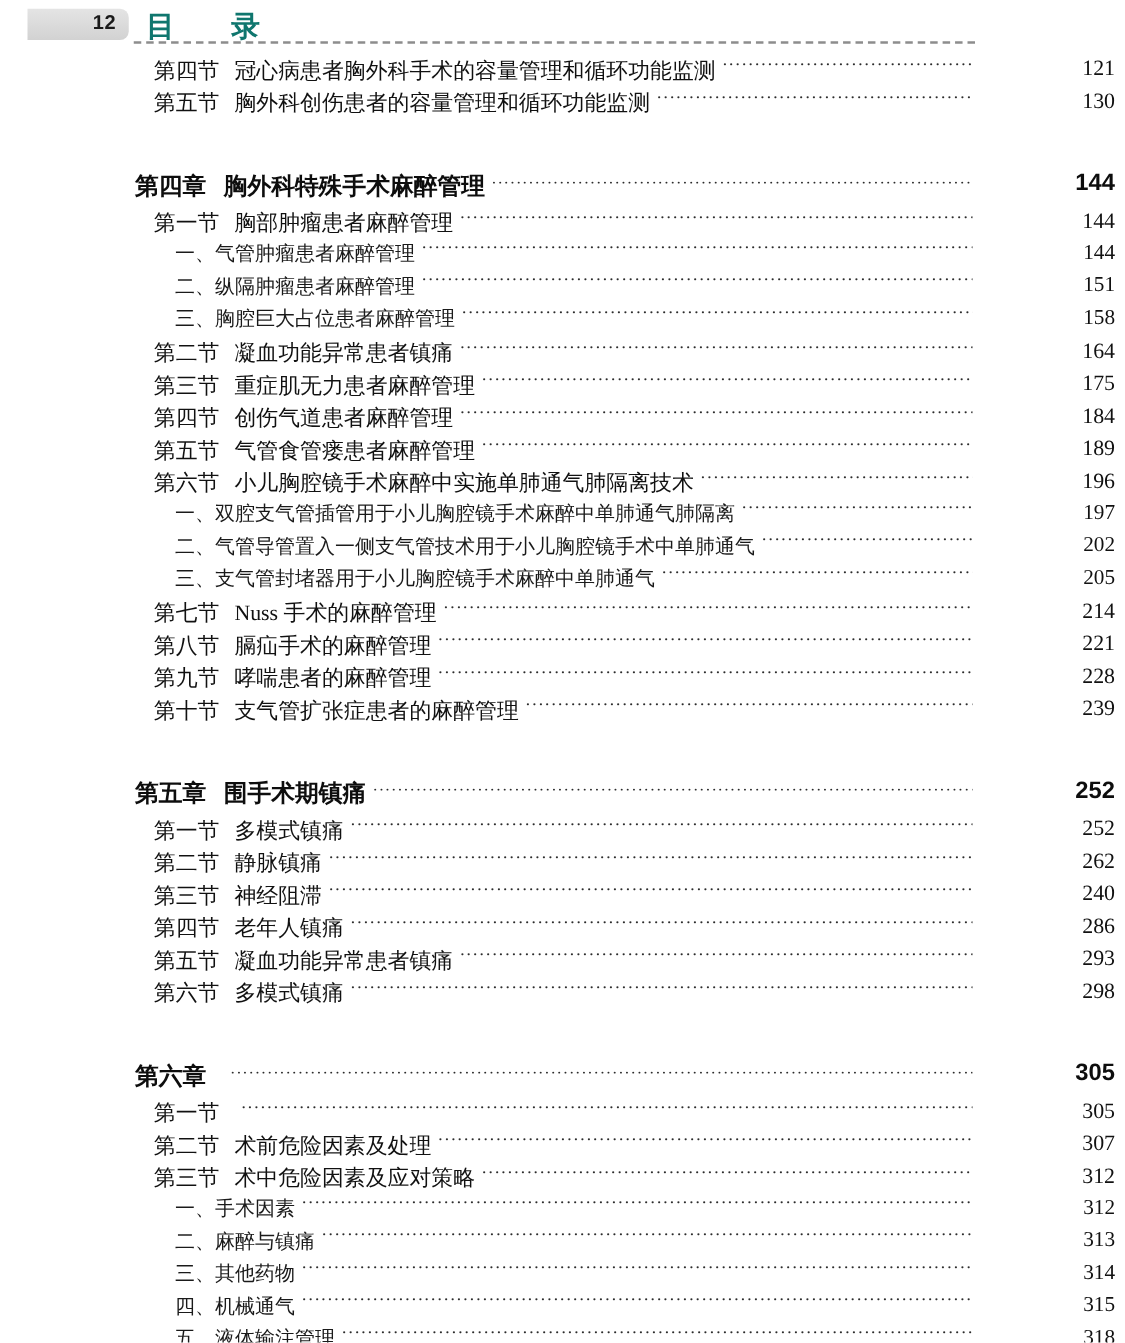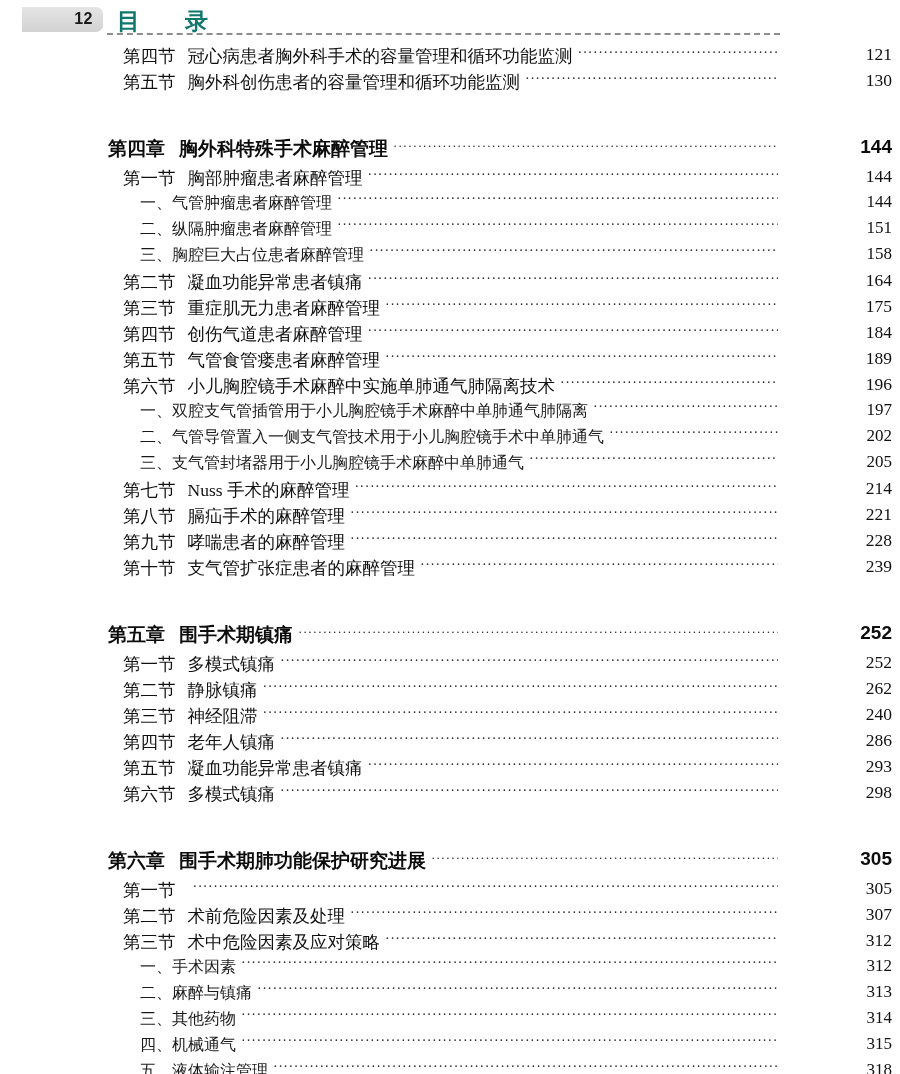--- a/index.html
+++ b/index.html
@@ -359,21 +359,20 @@
       <span class="label">第六节</span>
       <span class="sep"></span>
       <span class="label">多模式镇痛</span>
       <span class="leader"></span>
       <span class="pageno">298</span>
     </div>
     <div class="gap-lg"></div>
     <div class="entry lvl-chapter">
       <span class="label">第六章</span>
       <span class="sep"></span>
-      <span class="label">围手术期肺功能保护研究进展</span>
       <span class="leader"></span>
       <span class="pageno">305</span>
     </div>
     <div class="entry lvl-section">
       <span class="label">第一节</span>
       <span class="sep"></span>
       <span class="leader"></span>
       <span class="pageno">305</span>
     </div>
     <div class="entry lvl-section">

